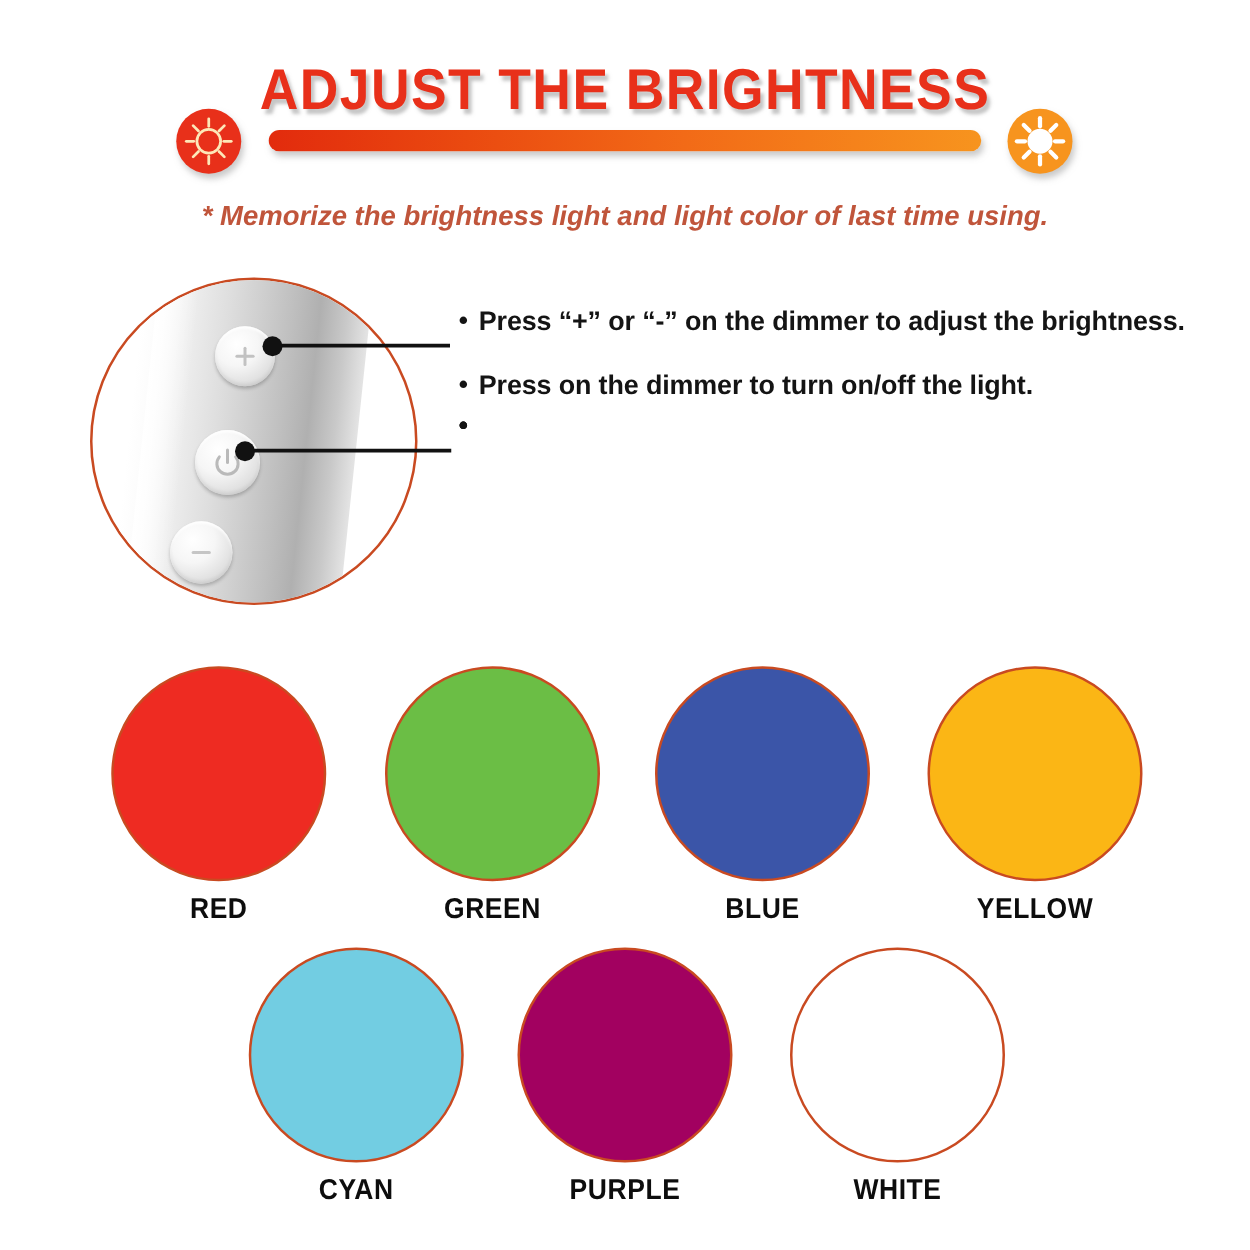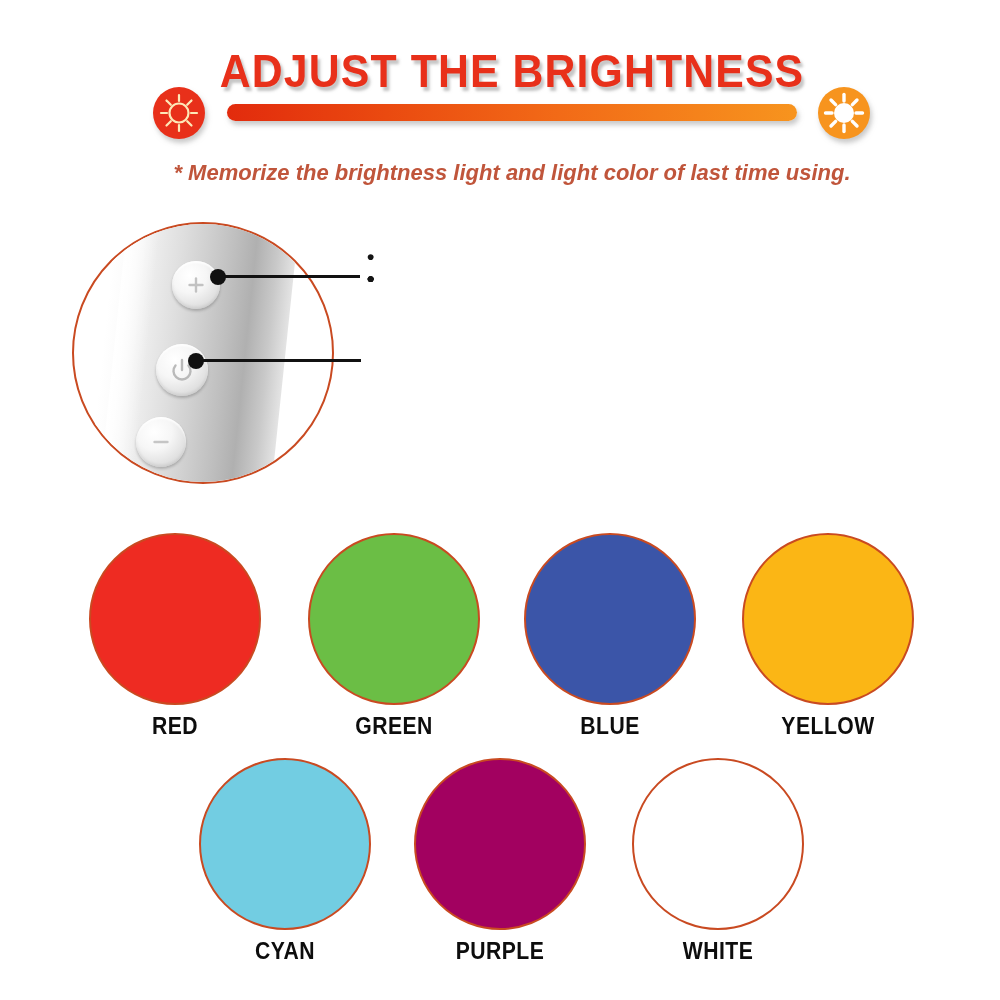--- a/index.html
+++ b/index.html
@@ -12,21 +12,21 @@
     height: 1000px;
     position: relative;
     overflow: hidden;
     font-family: "Liberation Sans", sans-serif;
     -webkit-font-smoothing: antialiased;
   }
 
   
   #header {
     position: absolute;
-    left: 12px;
+    left: 0;
     top: 0;
     width: 857px;
     height: 150px;
   }
 
   #page-title {
     position: absolute;
     left: 0;
     top: 44px;
     width: 1000px;
@@ -276,23 +276,25 @@
 </div>
 
 <div class="leader-line" id="leader-line-1"></div>
 <div class="leader-dot" id="leader-dot-1"></div>
 <div class="leader-line" id="leader-line-2"></div>
 <div class="leader-dot" id="leader-dot-2"></div>
 
 <div id="bullet-list">
   <div class="bullet-item" id="bullet-1">
     <span class="bullet-dot">•</span>
+    <span>Press “+” or “-” on the dimmer to adjust the brightness.</span>
   </div>
   <div class="bullet-item" id="bullet-2">
     <span class="bullet-dot">•</span>
+    <span>Press on the dimmer to turn on/off the light.</span>
   </div>
   <div class="bullet-item" id="bullet-3">
     <span class="bullet-dot">•</span>
   </div>
   <div class="bullet-item" id="bullet-4">
     <span class="bullet-dot">•</span>
   </div>
   <div class="bullet-item" id="bullet-5">
     <span class="bullet-dot">•</span>
   </div>

